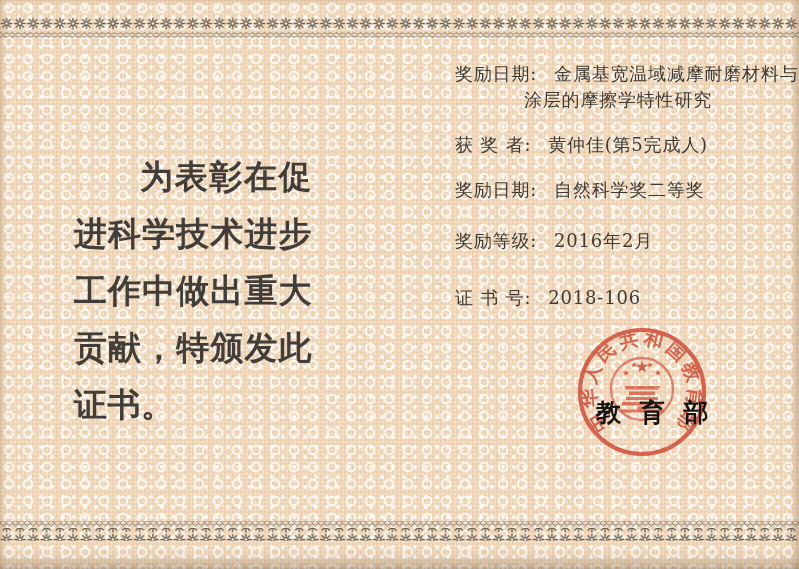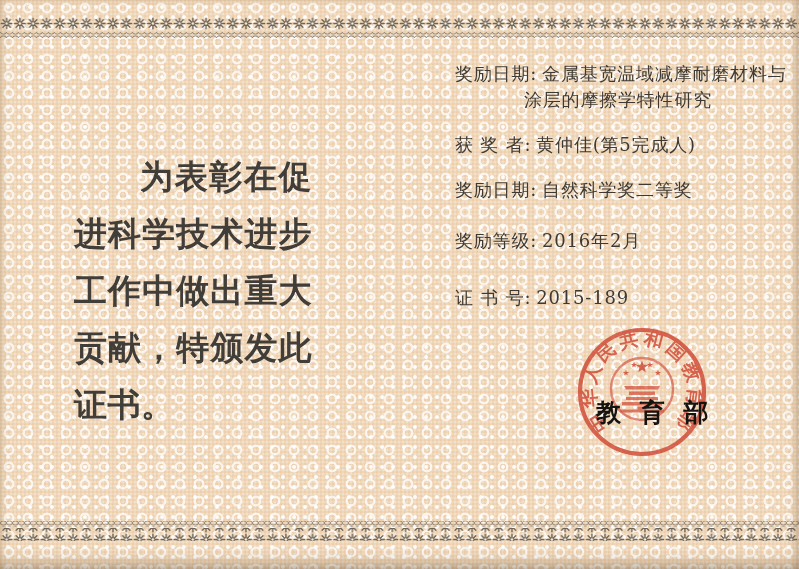--- a/index.html
+++ b/index.html
@@ -26,21 +26,21 @@
   .band { position:absolute; left:0; display:block; }
   .band-top { top:17px; }
   .band-bottom { top:520px; }
   .citation {
     position:absolute; left:74px; top:148px; width:238px;
     font-size:33px; line-height:57px; font-weight:600;
     color:#413d38; text-indent:2em; text-align:justify; letter-spacing:.5px;
   }
   .fields { position:absolute; left:455px; top:0; width:340px; font-size:18px; color:#3e3a33; }
   .field  { position:absolute; left:0; white-space:nowrap; letter-spacing:.8px; }
-  .field .value { margin-left:5px;text-align:center; }
+  .field .value { margin-left:17px;text-align:center; }
   .f0  { top:62px; }
   .f0b { top:88px; left:25px;margin-left:44px; }
   .f1  { top:133px; }
   .f2  { top:178px; }
   .f3  { top:229px; }
   .f4  { top:286px; }
   .seal { position:absolute; left:567px; top:317px; opacity:.92; }
   .issuer {
     position:absolute; left:596px; top:396px; white-space:nowrap;
     font-size:25px; font-weight:600; letter-spacing:5px; color:#15130f;
@@ -87,21 +87,21 @@
     <div class="field f1">
       <span>获 奖 者:</span><span class="value">黄仲佳(第5完成人)</span>
     </div>
     <div class="field f2">
       <span>奖励日期:</span><span class="value">自然科学奖二等奖</span>
     </div>
     <div class="field f3">
       <span>奖励等级:</span><span class="value">2016年2月</span>
     </div>
     <div class="field f4">
-      <span>证 书 号:</span><span class="value">2015-189</span>
+      <span>证 书 号:</span><span class="value">2018-106</span>
     </div>
   </div>
 
   <svg class="seal" width="150" height="150" viewBox="0 0 150 150" aria-hidden="true">
     <defs>
       <path id="sealArc" d="M 46.1,112 A 47,47 0 1 1 103.9,112" fill="none"></path>
       <path id="star5" d="M0,-1 L0.247,-0.34 L0.951,-0.309 L0.399,0.13 L0.588,0.809 L0,0.42 L-0.588,0.809 L-0.399,0.13 L-0.951,-0.309 L-0.247,-0.34 Z"></path>
     </defs>
     <g opacity="0.88">
       <circle cx="75" cy="75" r="62" fill="none" stroke="#cf4631" stroke-width="4.2"></circle>

